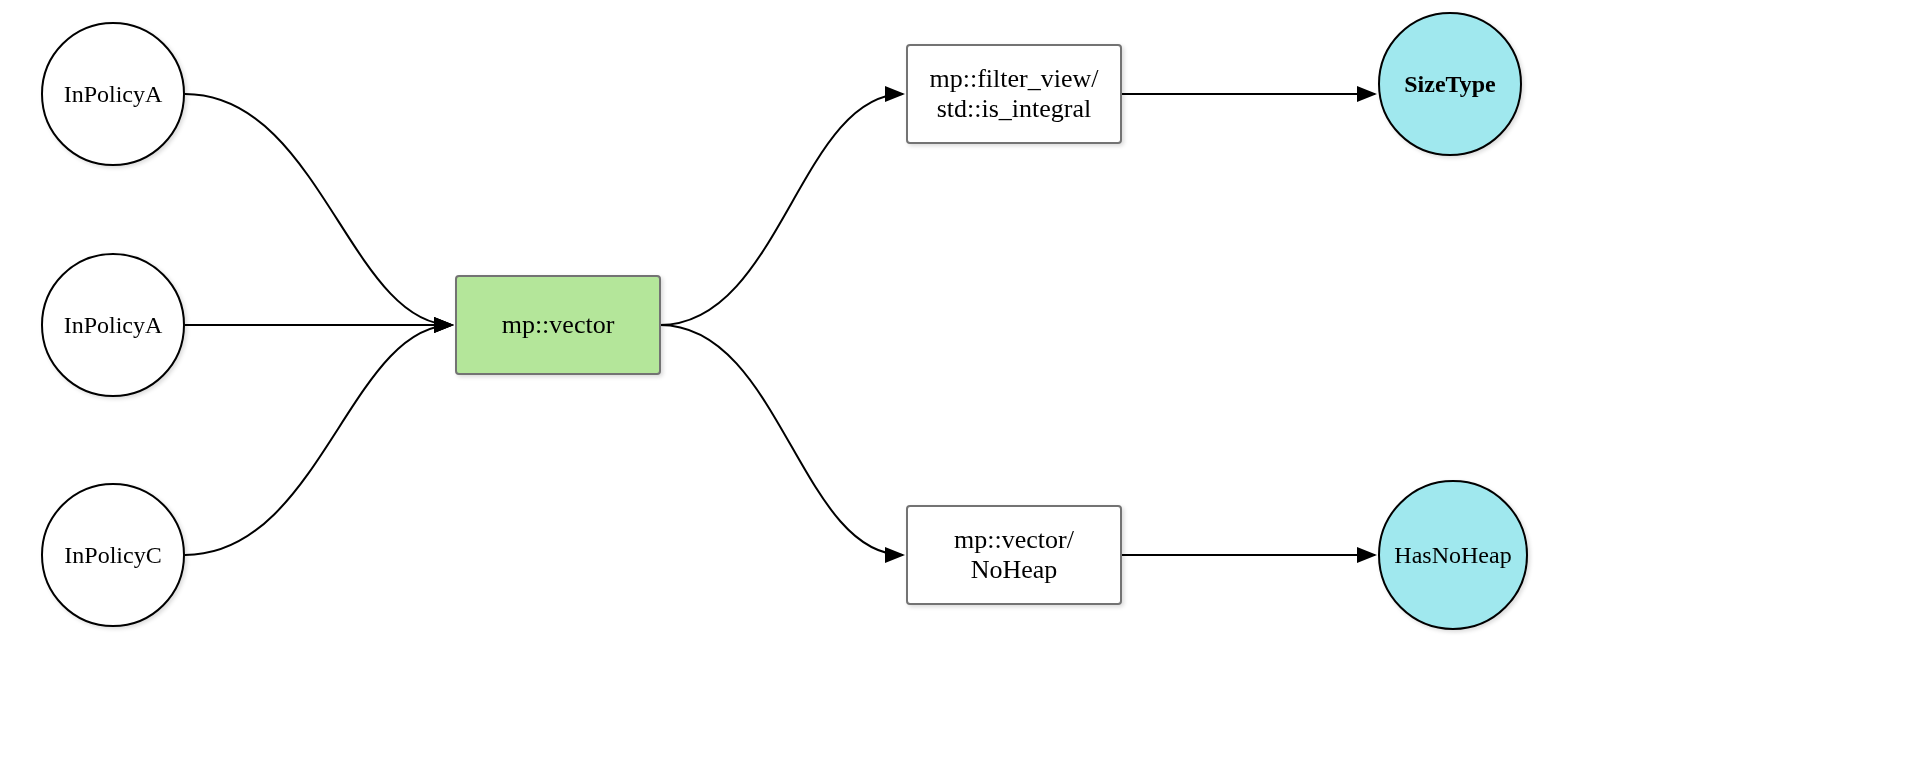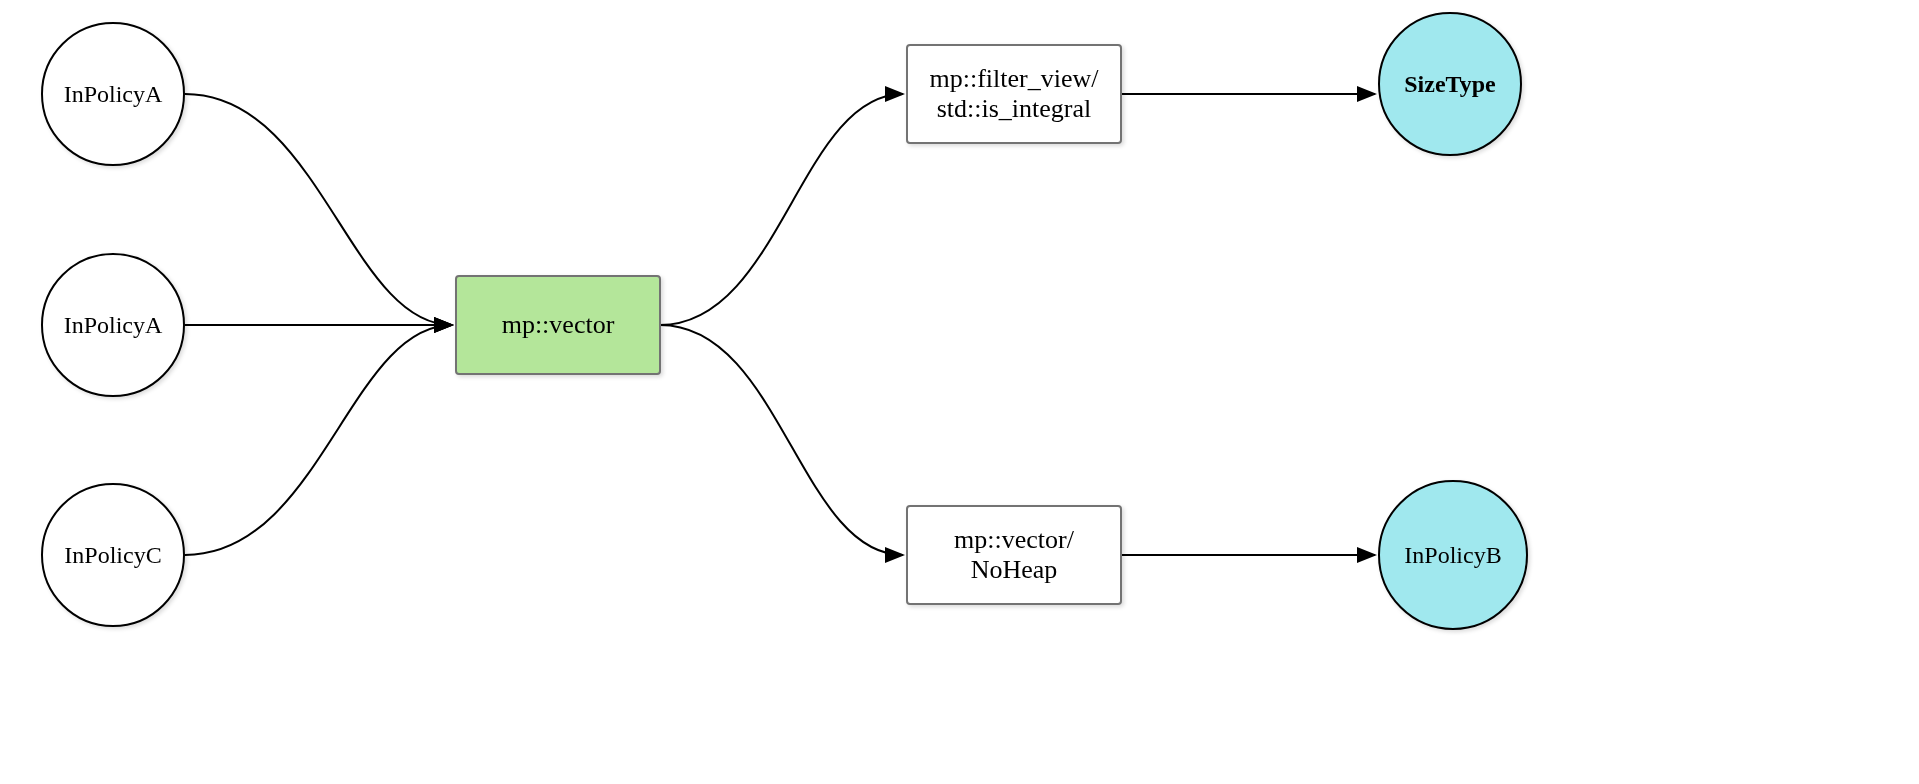--- a/index.html
+++ b/index.html
@@ -96,14 +96,14 @@
 <div class="node-rect white" style="left:906px; top:505px; width:216px; height:100px; white-space:pre-line;">
   <span>mp::vector/
 NoHeap</span>
 </div>
 
 <div class="node-circle cyan" style="left:1378px; top:12px; width:144px; height:144px;font-weight:bold;">
   <span>SizeType</span>
 </div>
 
 <div class="node-circle cyan" style="left:1378px; top:480px; width:150px; height:150px;">
-  <span>InPolicyB</span>
+  <span>HasNoHeap</span>
 </div>
 
 </body></html>

